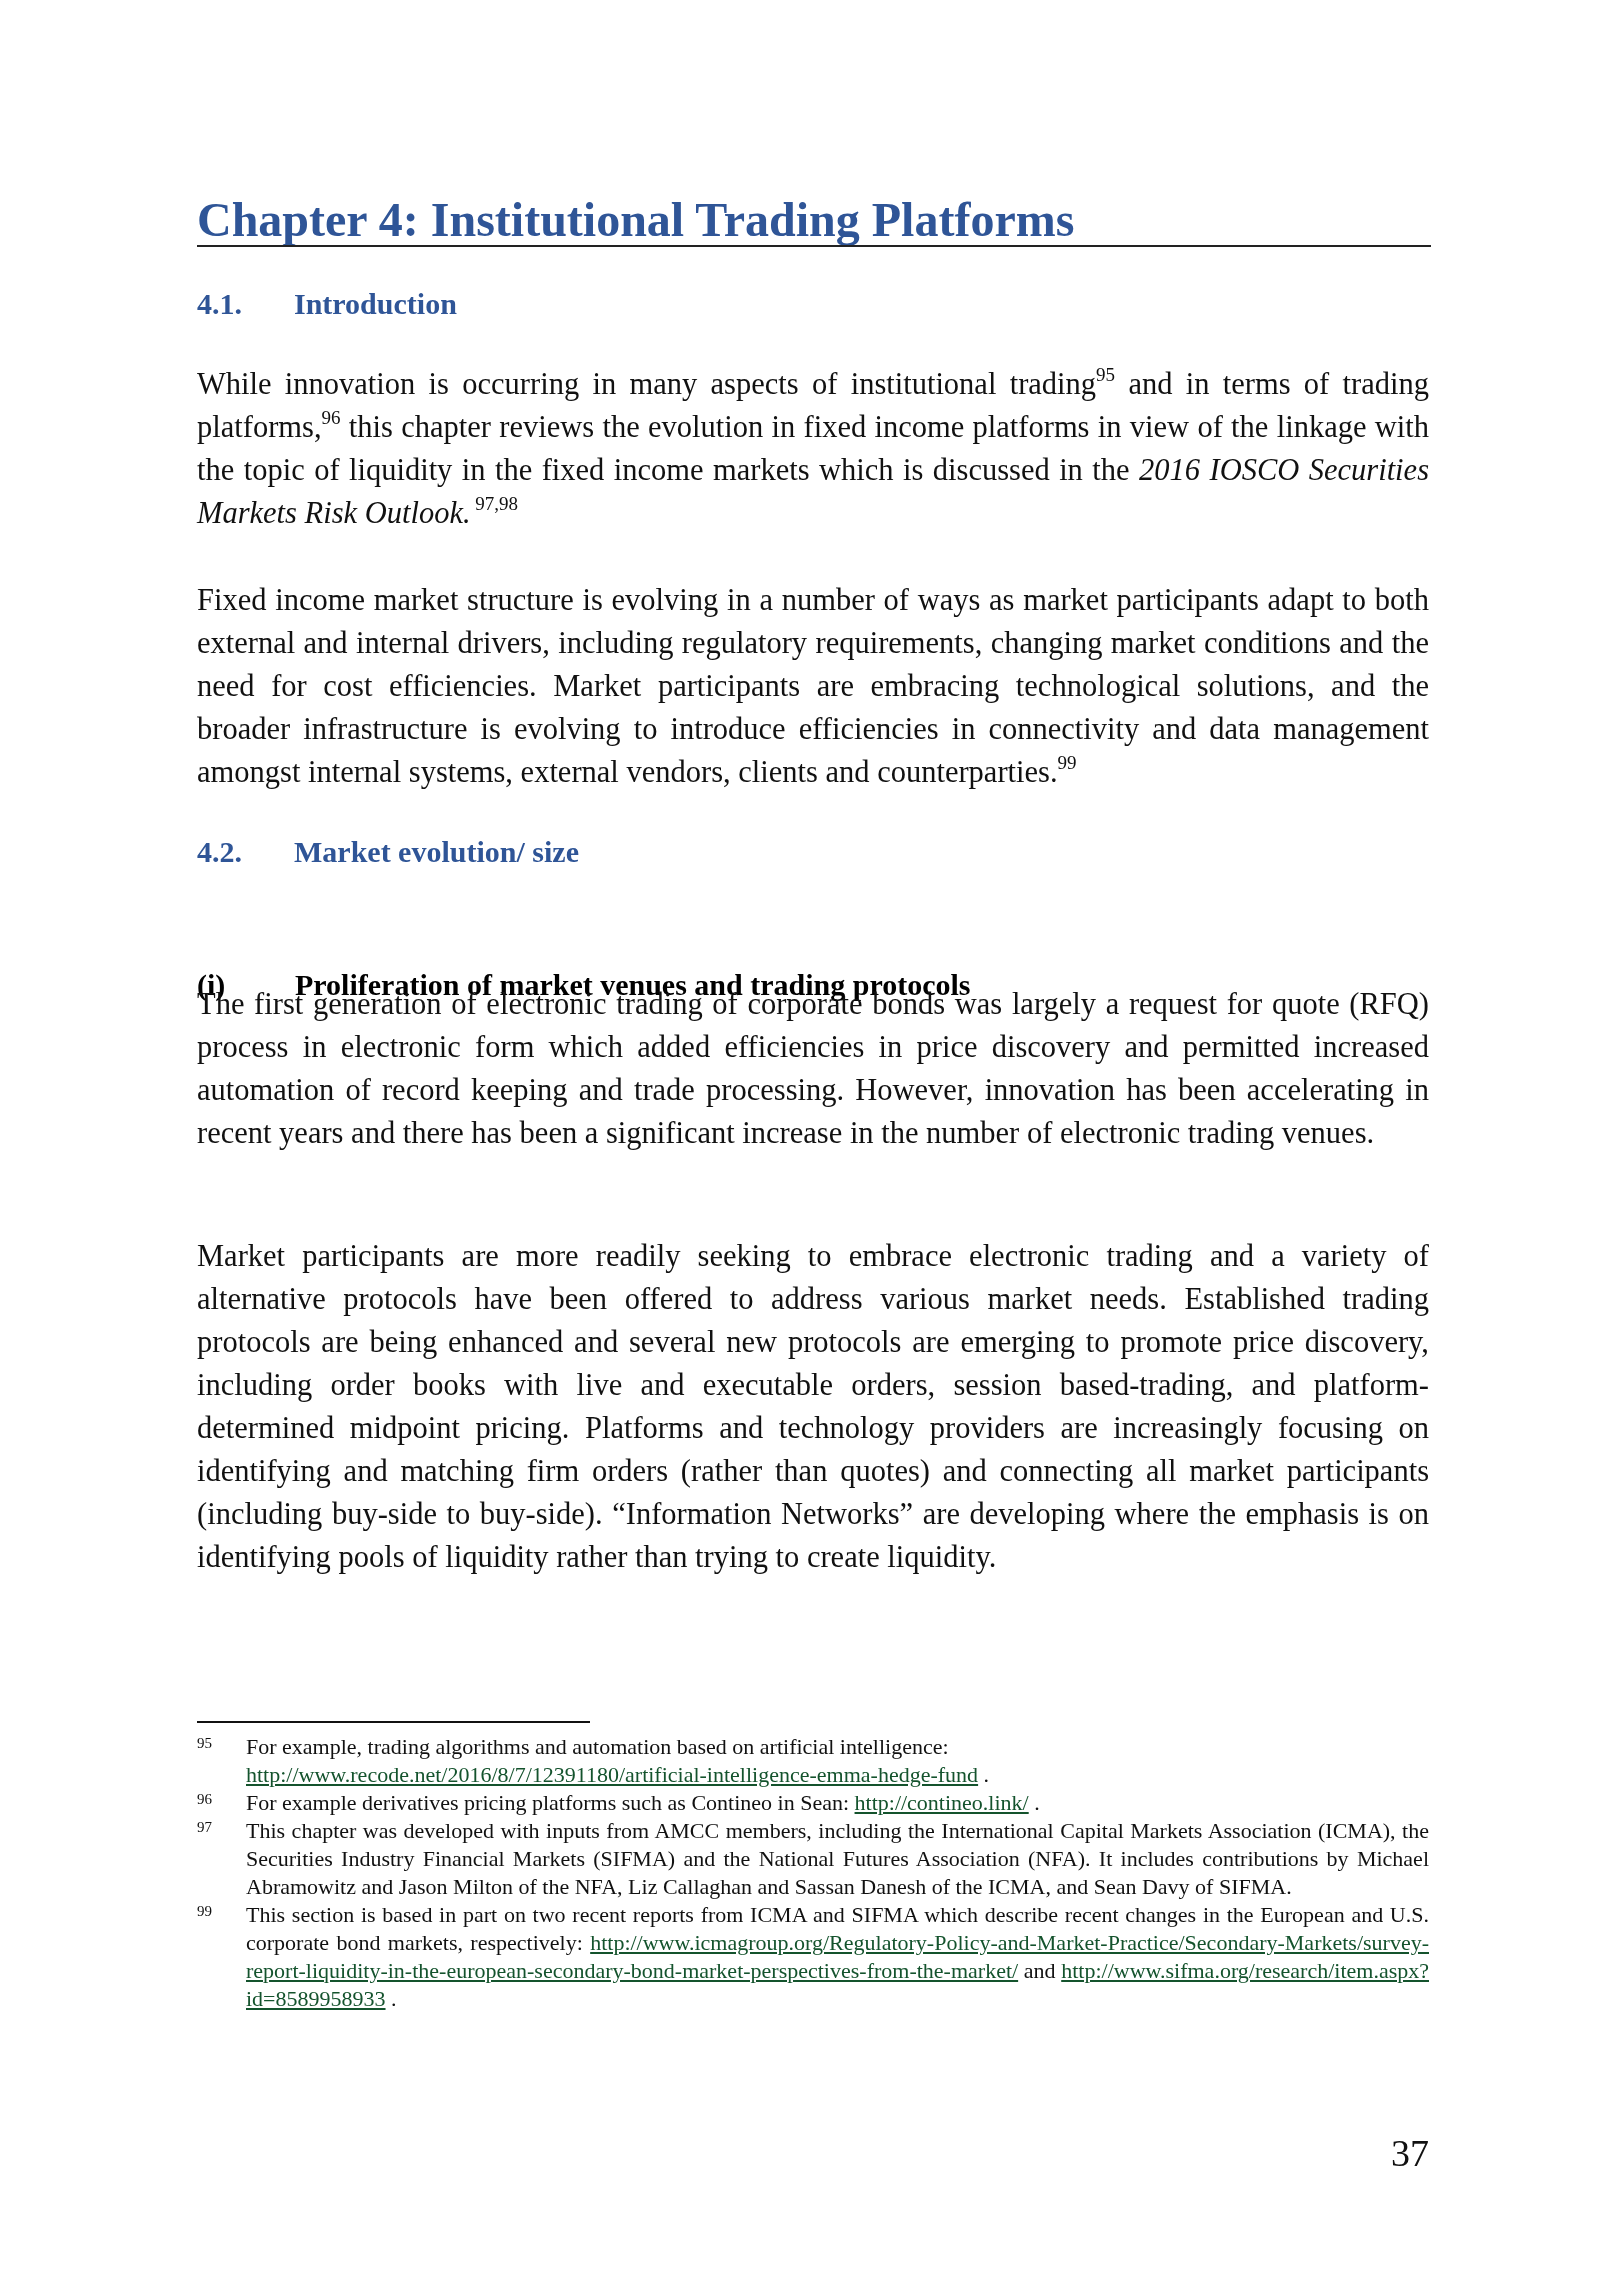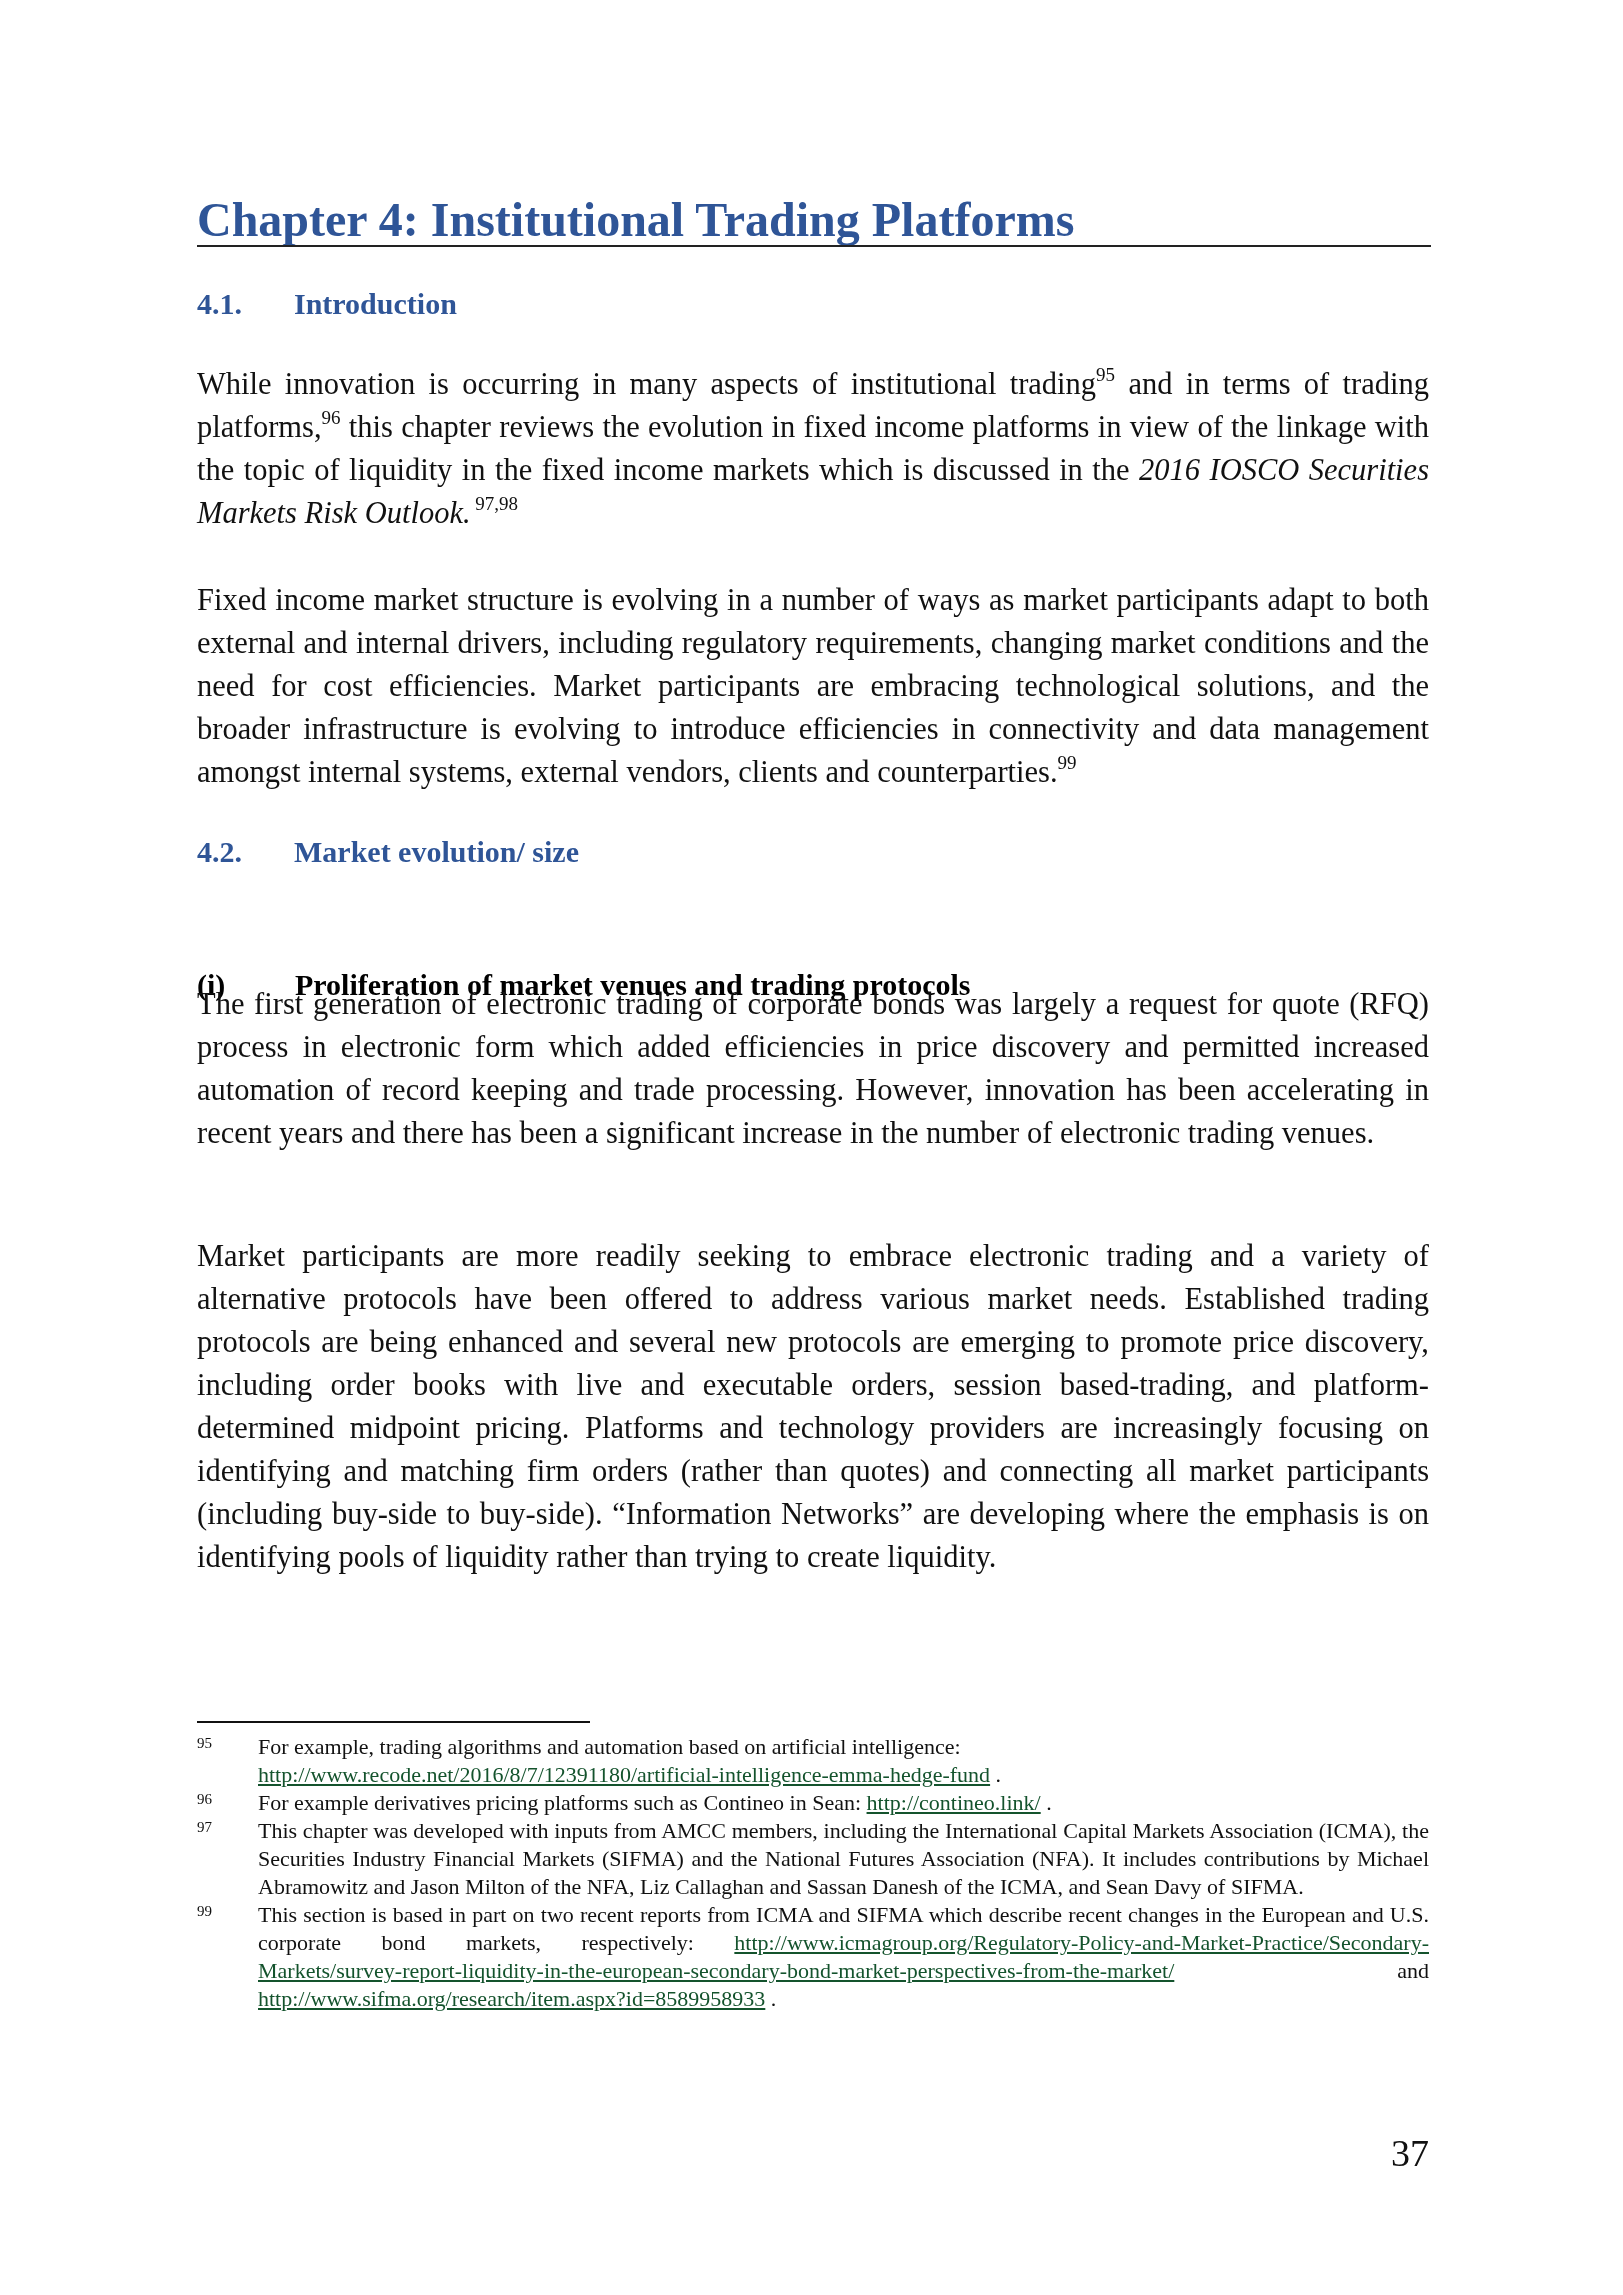--- a/index.html
+++ b/index.html
@@ -10,21 +10,21 @@
   .h2 { position: absolute; left: 0; margin: 0; font-size: 30px; font-weight: bold; color: #2f5597; white-space: nowrap; }
   .h2 .num { display: inline-block; width: 97px; }
   .h3 { position: absolute; left: 0; margin: 0; font-size: 30px; font-weight: bold; color: #000; white-space: nowrap; }
   .h3 .num { display: inline-block; width: 98px; }
   .para { position: absolute; left: 0; width: 1232px; margin: 0; font-size: 30.5px; line-height: 43px; text-align: justify; text-align-last: left; }
   .para sup { font-size: 19px; line-height: 0; vertical-align: 13.5px; }
   .fn-rule { position: absolute; left: 0; top: 1721px; width: 393px; border-top: 2px solid #111; }
   .footnotes { position: absolute; left: 0; top: 1733px; width: 1232px; font-size: 22px; line-height: 28px; }
   .fn { display: flex; }
   .fn .fnum { width: 49px; flex: 0 0 49px; font-size: 15px; line-height: 20.6px; padding-top: 0; }
-  .fn .ftext { flex: 1; text-align: justify; text-align-last: left; margin-left: 12px; }
+  .fn .ftext { flex: 1; text-align: justify; text-align-last: left; }
   .fn a { color: #14532d; text-decoration: underline; }
   .page-number { position: absolute; left: 0; top: 2131px; width: 1232px; text-align: right; font-size: 38px; }
 </style>
 </head>
 <body>
 
 <div class="page">
 
   <h1 class="chapter-title">Chapter 4: Institutional Trading Platforms</h1>
   <div class="chapter-rule"></div>

